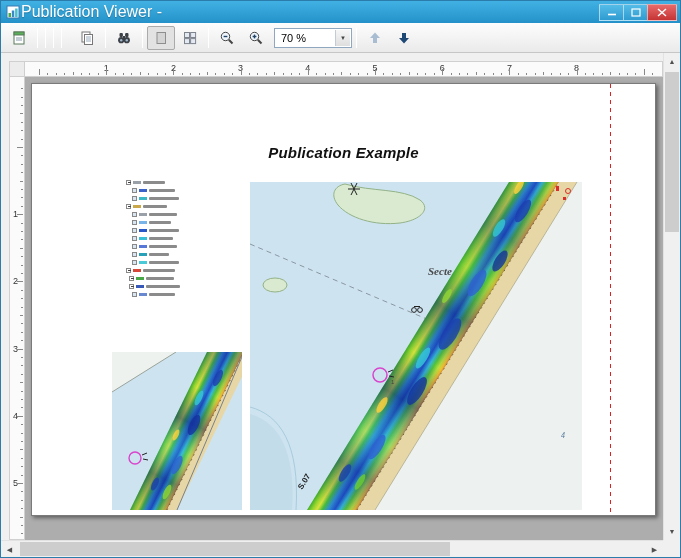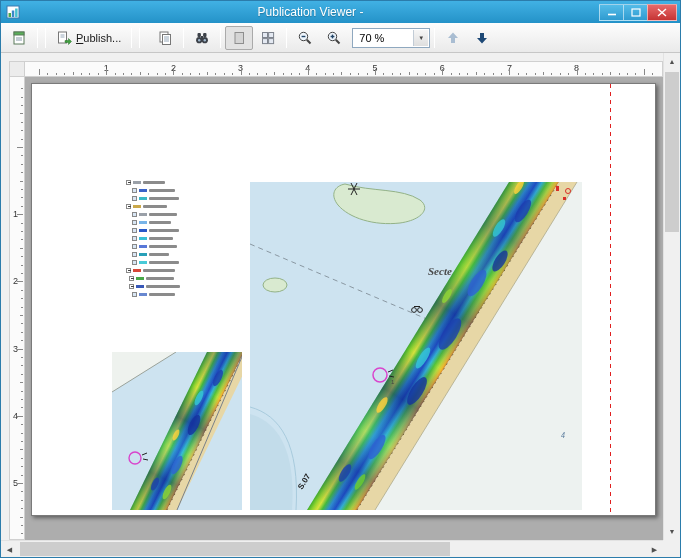--- a/index.html
+++ b/index.html
@@ -1,21 +1,21 @@
 <!DOCTYPE html>
 <html><head>
 <meta charset="utf-8">
 <style>
   html,body{margin:0;padding:0;background:#e8e8e8;font-family:"Liberation Sans",sans-serif;}
   *{box-sizing:border-box;}
   .window{width:681px;height:558px;border:1px solid #2b7cab;background:#f0f0f0;display:flex;flex-direction:column;position:relative;overflow:hidden;}
   
   .titlebar{height:22px;flex:none;background:linear-gradient(#41b1e4,#2492c8);display:flex;align-items:center;padding-left:4px;}
   .titlebar .appicon{width:16px;height:16px;flex:none;}
-  .titlebar .title{flex:1;text-align:center;color:#fff;font-size:12px;text-shadow:0 1px 1px rgba(0,0,0,.25);white-space:nowrap;overflow:hidden;}
+  .titlebar .title{flex:1;text-align:left;color:#fff;font-size:16px;text-shadow:0 1px 1px rgba(0,0,0,.25);white-space:nowrap;overflow:hidden;}
   .wctrls{display:flex;margin-right:3px;flex:none;}
   .wbtn{width:25px;height:17px;display:flex;align-items:center;justify-content:center;border:1px solid rgba(255,255,255,.55);margin-left:-1px;background:linear-gradient(#55bce8,#2f9bd0);}
   .wbtn.close{width:30px;background:linear-gradient(#e86a6a,#c53434);}
   
   .toolbar{height:30px;flex:none;display:flex;align-items:center;gap:1px;padding:0 4px;background:linear-gradient(#fdfdfd,#eaeaea);border-bottom:1px solid #c6c6c6;}
   .tbtn{display:flex;align-items:center;gap:4px;padding:3px 5px;border:1px solid transparent;border-radius:2px;font-size:11px;color:#1a1a1a;background:transparent;cursor:default;white-space:nowrap;}
   .tbtn.pressed{background:#e2e2e2;border-color:#aaa;}
   .tbtn svg{flex:none;}
   .ak{text-decoration:underline;}
   .tsep{width:1px;height:20px;background:#c4c4c4;border-right:1px solid #fff;margin:0 3px;flex:none;}
@@ -99,29 +99,20 @@
     <div class="tbtn">
       <svg width="16" height="16" viewBox="0 0 16 16">
         <rect x="3" y="2" width="10" height="12" fill="#fff" stroke="#5a7a5a"></rect>
         <rect x="3" y="2" width="10" height="3" fill="#58b058" stroke="#5a7a5a"></rect>
         <line x1="5" y1="8" x2="11" y2="8" stroke="#89a"></line>
           <line x1="5" y1="10" x2="11" y2="10" stroke="#89a"></line>
       </svg>
     </div>
     <div class="tsep"></div>
     <div class="tsep"></div>
-    <div class="tbtn">
-      <svg width="16" height="16" viewBox="0 0 16 16">
-        <rect x="2.5" y="2" width="8" height="11" fill="#fff" stroke="#777"></rect>
-        <line x1="4.5" y1="5" x2="8.5" y2="5" stroke="#9ab"></line>
-          <line x1="4.5" y1="7" x2="8.5" y2="7" stroke="#9ab"></line>
-        <polygon points="9,10.5 12.5,10.5 12.5,8.5 15.5,11.5 12.5,14.5 12.5,12.5 9,12.5" fill="#3f9f3f" stroke="#2a702a" stroke-width=".5"></polygon>
-      </svg>
-      <span><span class="ak">P</span><span>ublish...</span></span>
-    </div>
     <div class="tsep"></div>
     <div class="tsep"></div>
     <div style="width:6px"></div>
     <div class="tbtn">
       <svg width="16" height="16" viewBox="0 0 16 16">
         <rect x="3" y="2" width="8" height="10" fill="#fff" stroke="#777"></rect>
         <rect x="5.5" y="4.5" width="8" height="10" fill="#fff" stroke="#777"></rect>
         <line x1="7" y1="7" x2="12" y2="7" stroke="#9ab"></line>
           <line x1="7" y1="9" x2="12" y2="9" stroke="#9ab"></line>
           <line x1="7" y1="11" x2="12" y2="11" stroke="#9ab"></line>
@@ -337,20 +328,21 @@
             <div class="vtick" style="top: 406px; width: 6px;"></div>
             <div class="vtick" style="top: 414.4px; width: 2px;"></div>
             <div class="vtick" style="top: 422.8px; width: 2px;"></div>
             <div class="vtick" style="top: 431.2px; width: 2px;"></div>
             <div class="vtick" style="top: 439.6px; width: 3px;"></div>
             <div class="vtick" style="top: 448px; width: 2px;"></div>
             <div class="vtick" style="top: 456.4px; width: 2px;"></div>
           </div>
         <div class="viewport">
           <div class="page">
+            <div class="page-title">Publication Example</div>
             <div class="legend">
                 <div class="lgrow" style="padding-left: 0px;">
                   <span class="lgbox minus"></span>
                   <span class="lgchip" style="background: rgb(154, 160, 168);"></span>
                   <span class="lgtext" style="width: 22px;"></span>
                 </div>
                 <div class="lgrow" style="padding-left: 6px;">
                   <span class="lgbox check"></span>
                   <span class="lgchip" style="background: rgb(58, 98, 200);"></span>
                   <span class="lgtext" style="width: 26px;"></span>

